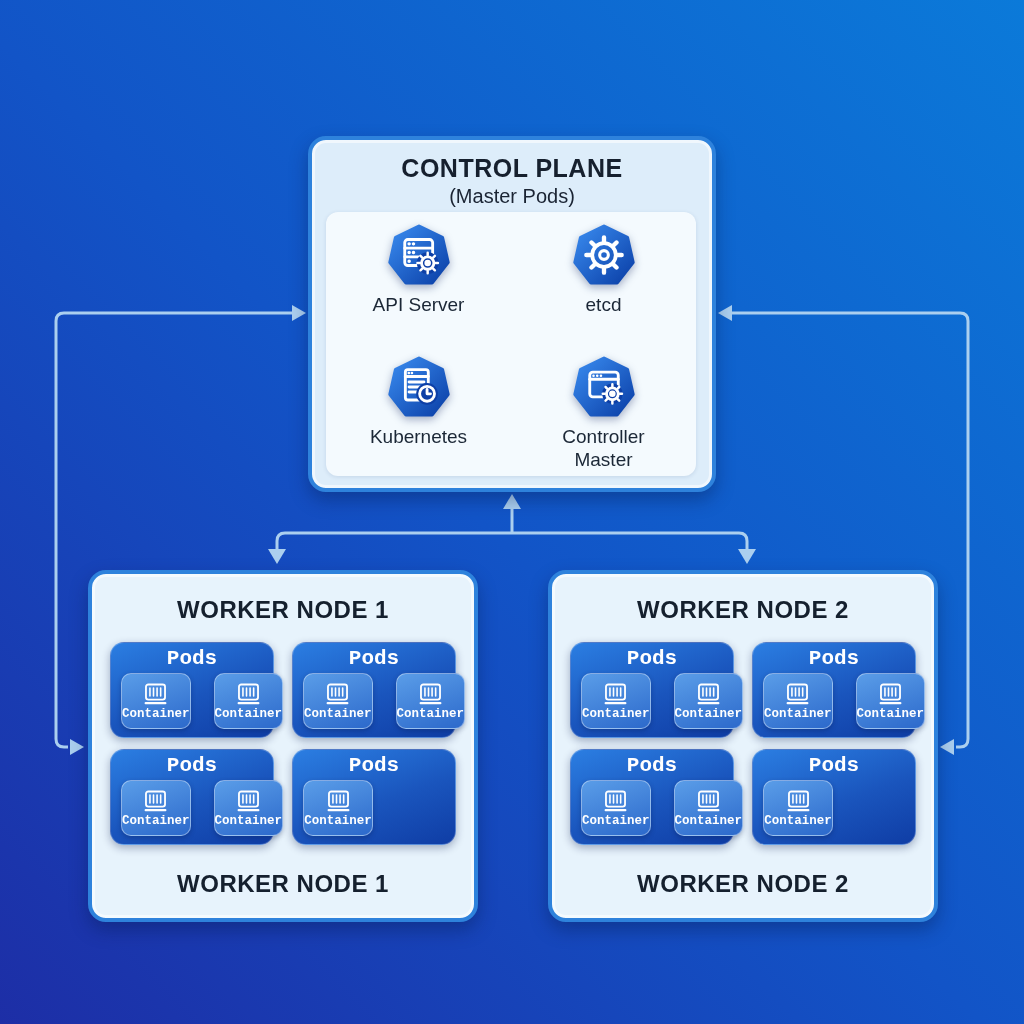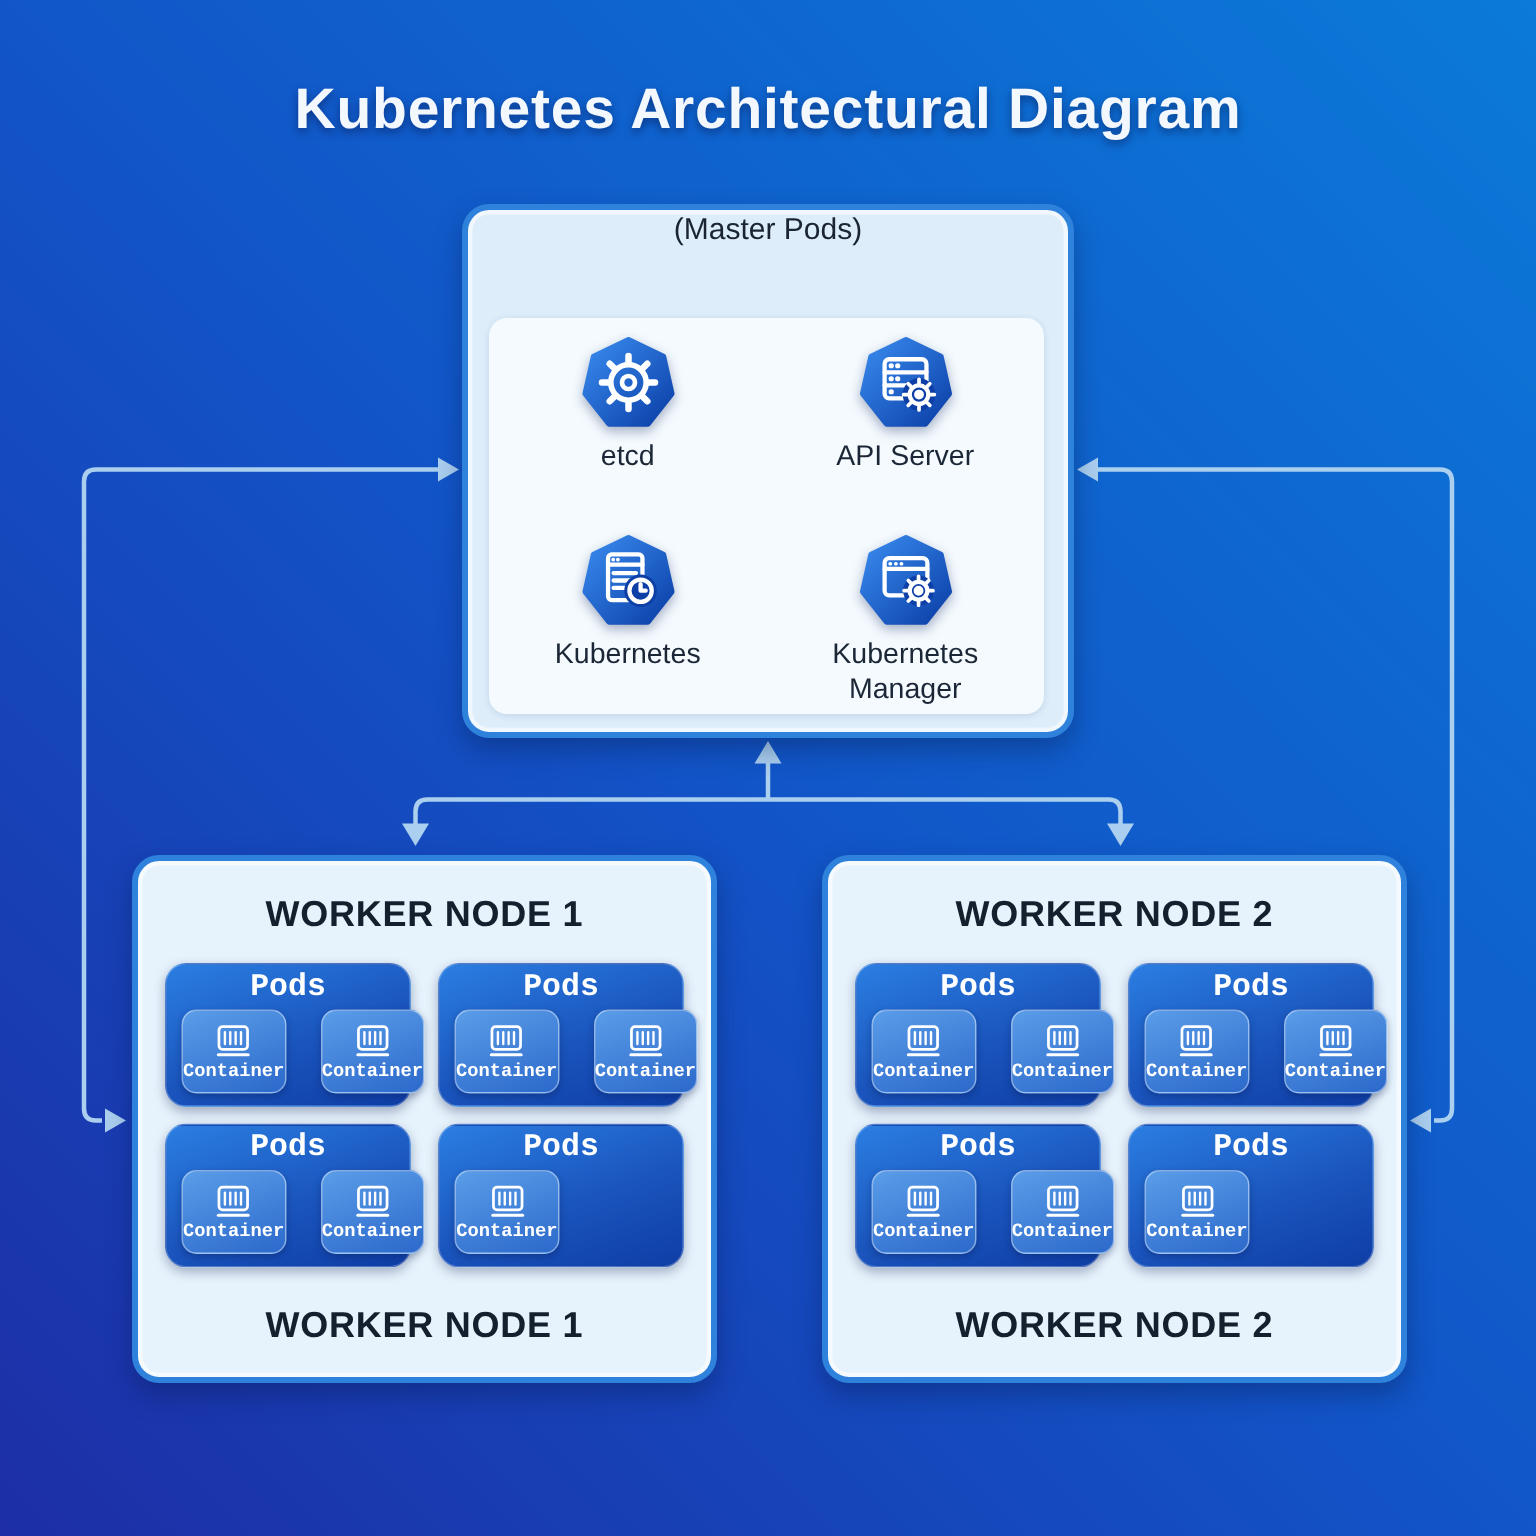--- a/index.html
+++ b/index.html
@@ -56,21 +56,20 @@
   }
   .container-tile svg{ width:27px; height:24px; margin-top:1px;}
   .container-label{ font-size:12.5px; font-weight:600; color:#ffffff; margin-top:1px;}
   .glyph{ stroke:#fff; fill:none; stroke-linecap:round; stroke-linejoin:round;}
 </style>
 </head>
 <body>
 
 <div class="canvas">
 
-  <div class="main-title">Kubernetes Architectural Diagram</div>
 
   <svg class="connectors" width="1024" height="1024" viewBox="0 0 1024 1024">
     <g stroke="#abcfef" stroke-width="3" fill="none">
 
       <path d="M512,533 V506"></path>
       <path d="M277,553 V541 Q277,533 285,533 H739 Q747,533 747,541 V553"></path>
 
       <path d="M294,313 H64 Q56,313 56,321 V739 Q56,747 64,747 H68"></path>
 
       <path d="M730,313 H960 Q968,313 968,321 V739 Q968,747 960,747 H956"></path>
@@ -80,35 +79,23 @@
       <polygon points="277,564 268,549 286,549"></polygon>
       <polygon points="747,564 738,549 756,549"></polygon>
       <polygon points="306,313 292,305 292,321"></polygon>
       <polygon points="84,747 70,739 70,755"></polygon>
       <polygon points="718,313 732,305 732,321"></polygon>
       <polygon points="940,747 954,739 954,755"></polygon>
     </g>
   </svg>
 
   <div class="big-box control-plane">
+    <div class="cp-title">CONTROL PLANE</div>
     <div class="cp-subtitle">(Master Pods)</div>
     <div class="cp-panel">
-
-      <div class="cp-cell">
-        <svg class="hep" viewBox="0 0 100 100">
-          <polygon points="50,4 87.5,22 96.5,62 71,94.5 29,94.5 3.5,62 12.5,22" fill="url(#hepGrad)" stroke="url(#hepGrad)" stroke-width="6" stroke-linejoin="round"></polygon>
-          <g class="glyph" stroke-width="6">
-            <circle cx="50" cy="50" r="19"></circle>
-            <circle cx="50" cy="50" r="7" stroke-width="5"></circle>
-            <path d="M72,50 L78.5,50 M28,50 L21.5,50 M50,72 L50,78.5 M50,28 L50,21.5
-                     M65.6,65.6 L70.2,70.2 M34.4,34.4 L29.8,29.8 M34.4,65.6 L29.8,70.2 M65.6,34.4 L70.2,29.8" stroke-width="7"></path>
-          </g>
-        </svg>
-        <div class="cp-label">etcd</div>
-      </div>
 
       <div class="cp-cell">
         <svg class="hep" viewBox="0 0 100 100">
           <defs>
             <linearGradient id="hepGrad" x1="0" y1="0" x2="1" y2="1">
               <stop offset="0" stop-color="#3a8cf0"></stop>
                 <stop offset="1" stop-color="#0a3ea6"></stop>
             </linearGradient>
           </defs>
           <polygon points="50,4 87.5,22 96.5,62 71,94.5 29,94.5 3.5,62 12.5,22" fill="url(#hepGrad)" stroke="url(#hepGrad)" stroke-width="6" stroke-linejoin="round"></polygon>
@@ -124,20 +111,33 @@
             <path d="M76.5,63 L80.5,63 M51.5,63 L47.5,63 M64,75.5 L64,79.5 M64,50.5 L64,46.5
                      M72.8,71.8 L75.6,74.6 M55.2,54.2 L52.4,51.4 M72.8,54.2 L75.6,51.4 M55.2,71.8 L52.4,74.6" stroke-width="4"></path>
           </g>
         </svg>
         <div class="cp-label">API Server</div>
       </div>
 
       <div class="cp-cell">
         <svg class="hep" viewBox="0 0 100 100">
           <polygon points="50,4 87.5,22 96.5,62 71,94.5 29,94.5 3.5,62 12.5,22" fill="url(#hepGrad)" stroke="url(#hepGrad)" stroke-width="6" stroke-linejoin="round"></polygon>
+          <g class="glyph" stroke-width="6">
+            <circle cx="50" cy="50" r="19"></circle>
+            <circle cx="50" cy="50" r="7" stroke-width="5"></circle>
+            <path d="M72,50 L78.5,50 M28,50 L21.5,50 M50,72 L50,78.5 M50,28 L50,21.5
+                     M65.6,65.6 L70.2,70.2 M34.4,34.4 L29.8,29.8 M34.4,65.6 L29.8,70.2 M65.6,34.4 L70.2,29.8" stroke-width="7"></path>
+          </g>
+        </svg>
+        <div class="cp-label">etcd</div>
+      </div>
+
+      <div class="cp-cell">
+        <svg class="hep" viewBox="0 0 100 100">
+          <polygon points="50,4 87.5,22 96.5,62 71,94.5 29,94.5 3.5,62 12.5,22" fill="url(#hepGrad)" stroke="url(#hepGrad)" stroke-width="6" stroke-linejoin="round"></polygon>
           <g class="glyph" stroke-width="4.6">
             <rect x="28" y="22" width="37" height="49" rx="4"></rect>
             <path d="M28,33 H65"></path>
             <path d="M33.5,27.5 h.2 M38.5,27.5 h.2" stroke-width="4"></path>
             <path d="M34,42 H58 M34,50 H58 M34,58 H47"></path>
           </g>
           <circle cx="63" cy="61" r="17.5" fill="#0d3fa6"></circle>
           <g class="glyph" stroke-width="4.6">
             <circle cx="63" cy="61" r="12"></circle>
             <path d="M63,61 V54 M63,61 H68.5"></path>
@@ -155,21 +155,21 @@
             <path d="M33,32 h.2 M39,32 h.2 M45,32 h.2" stroke-width="4"></path>
           </g>
           <circle cx="63.5" cy="61" r="16.5" fill="#0d3fa6"></circle>
           <g class="glyph" stroke-width="4.6">
             <circle cx="63.5" cy="61" r="9.5"></circle>
             <circle cx="63.5" cy="61" r="3" fill="#fff"></circle>
             <path d="M75.5,61 L79,61 M51.5,61 L48,61 M63.5,73 L63.5,76.5 M63.5,49 L63.5,45.5
                      M72,69.5 L74.5,72 M55,52.5 L52.5,50 M72,52.5 L74.5,50 M55,69.5 L52.5,72" stroke-width="4"></path>
           </g>
         </svg>
-        <div class="cp-label">Kubernetes Manager</div>
+        <div class="cp-label">Controller Master</div>
       </div>
 
     </div>
   </div>
 
   <div class="big-box worker-node wn-1">
     <div class="node-title top">WORKER NODE 1</div>
     <div class="pods-grid">
 
       <div class="pod">

